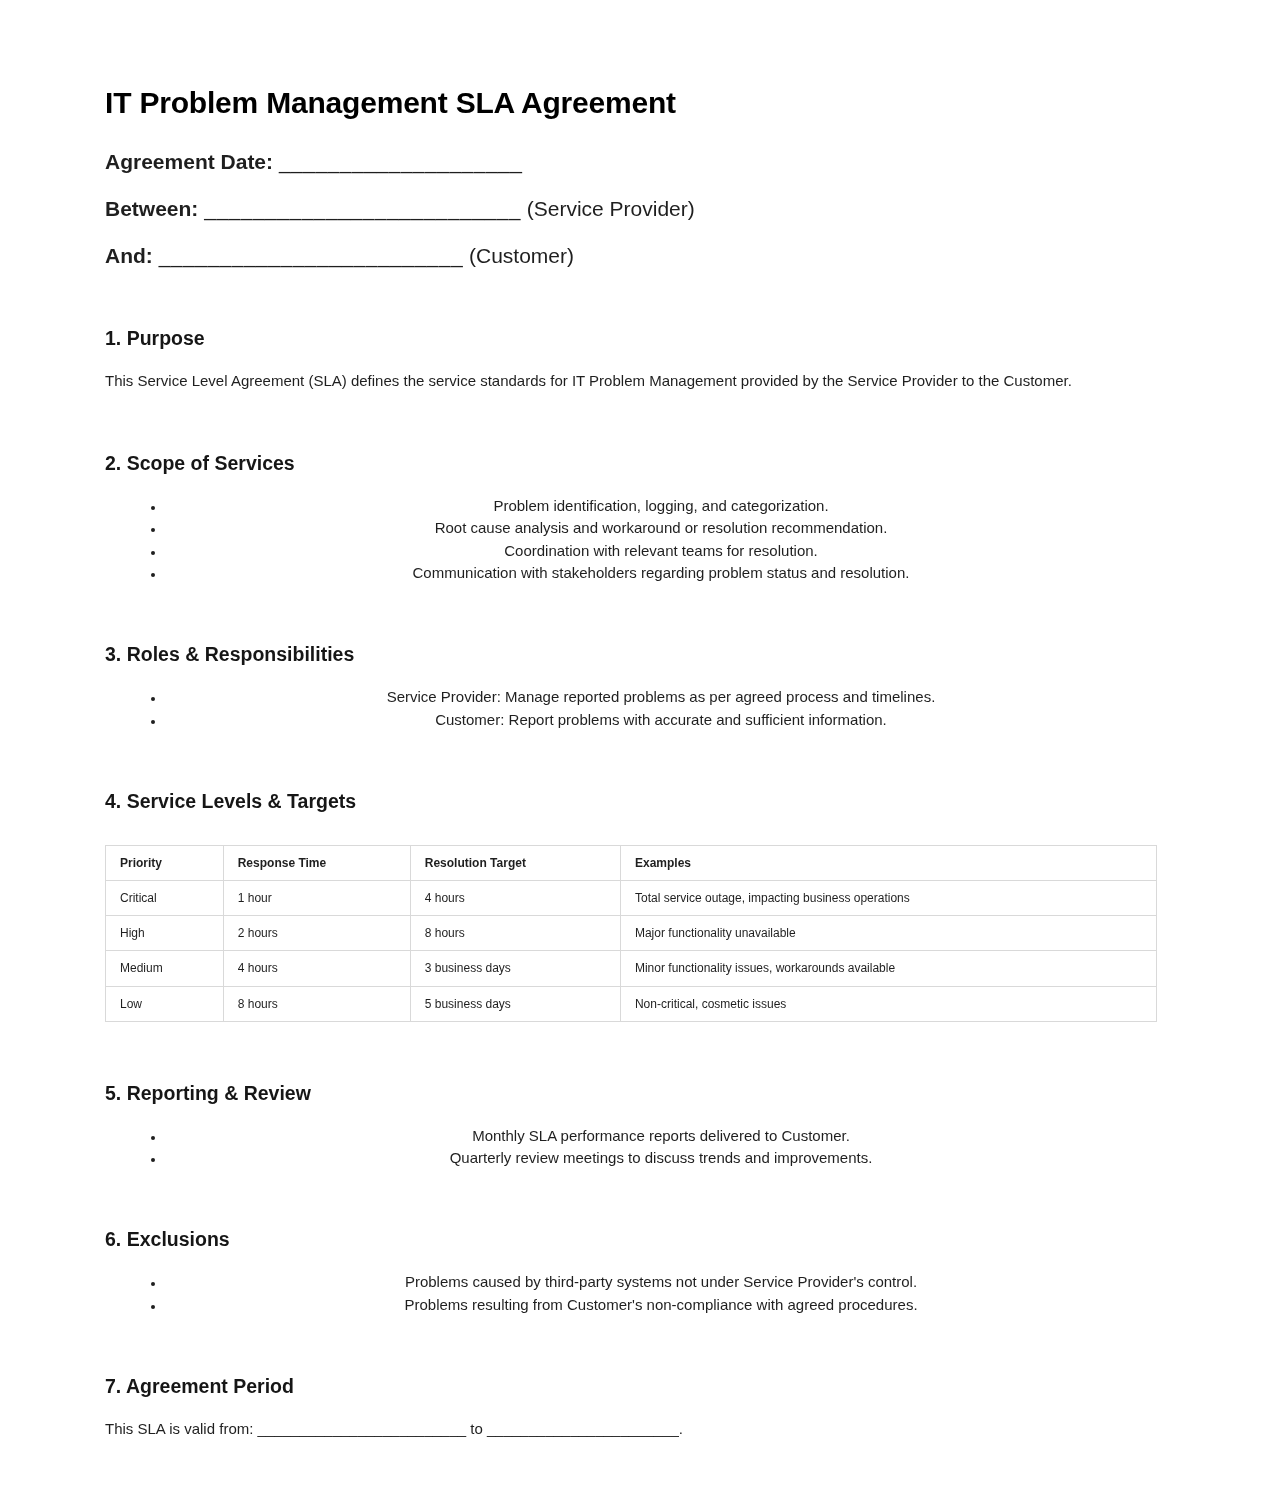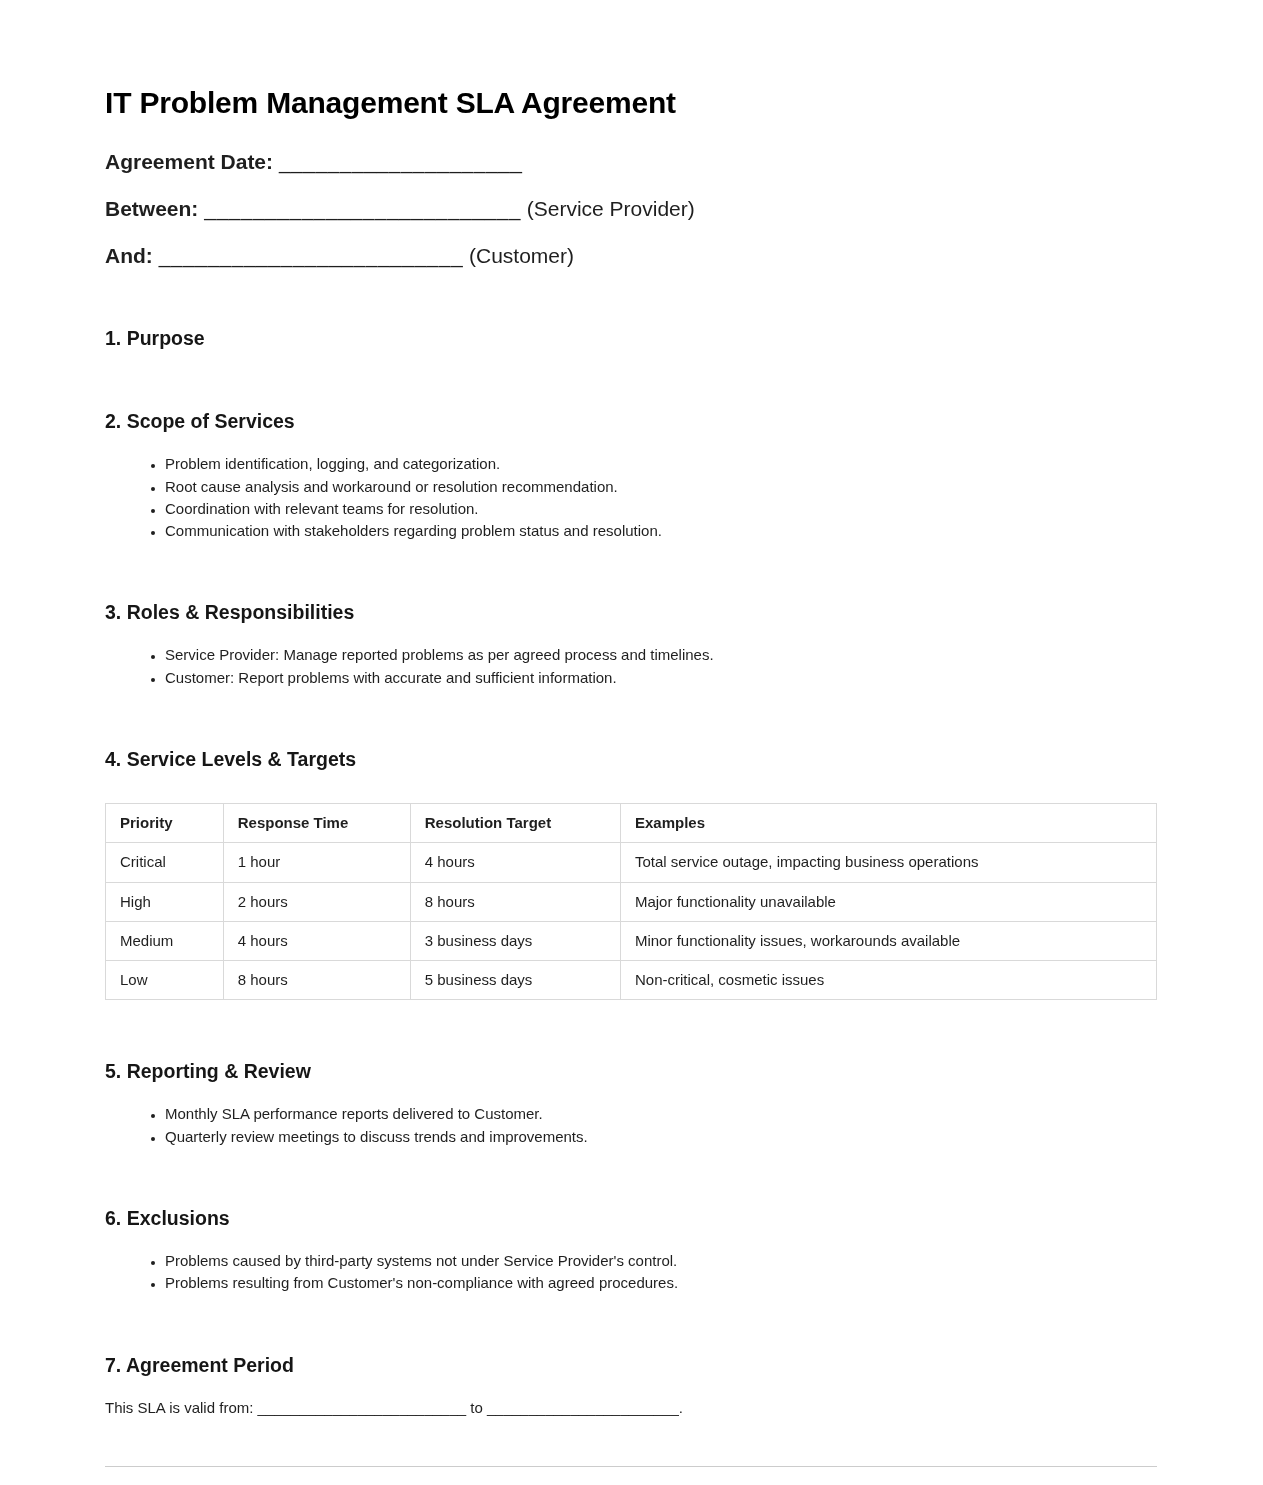--- a/index.html
+++ b/index.html
@@ -40,28 +40,29 @@
     line-height: 1.45;
   }
   ul.bullet-list {
     margin-top: 14px;
     padding-left: 60px;
     font-size: 15px;
   }
   ul.bullet-list li {
     line-height: 1.42;
     margin-bottom: 1px;
+    text-align: center;
   }
   ul.bullet-list li::marker { font-size: 12px; }
   .bold-lead { font-weight: 400; }
   table.sla-table {
     width: 100%;
     border-collapse: collapse;
     margin-top: 32px;
-    font-size: 15px;
+    font-size: 12px;
     border-radius: 27px;
   }
   table.sla-table th, table.sla-table td {
     border: 1px solid #d9d9d9;
     text-align: left;
     padding: 9px 14px;
     font-weight: 400;
     line-height: 1.35;
   }
   table.sla-table th { font-weight: 700; }
@@ -105,20 +106,21 @@
   </div>
 
   <div class="field-line">
     <span class="label">And:</span>
     <span class="blank">_________________________</span>
     <span>(Customer)</span>
   </div>
 
   <section>
     <h2 class="section-heading">1. Purpose</h2>
+    <p class="body-text">This Service Level Agreement (SLA) defines the service standards for IT Problem Management provided by the Service Provider to the Customer.</p>
   </section>
 
   <section>
     <h2 class="section-heading">2. Scope of Services</h2>
     <ul class="bullet-list">
       <li>Problem identification, logging, and categorization.</li>
       <li>Root cause analysis and workaround or resolution recommendation.</li>
       <li>Coordination with relevant teams for resolution.</li>
       <li>Communication with stakeholders regarding problem status and resolution.</li>
     </ul>

